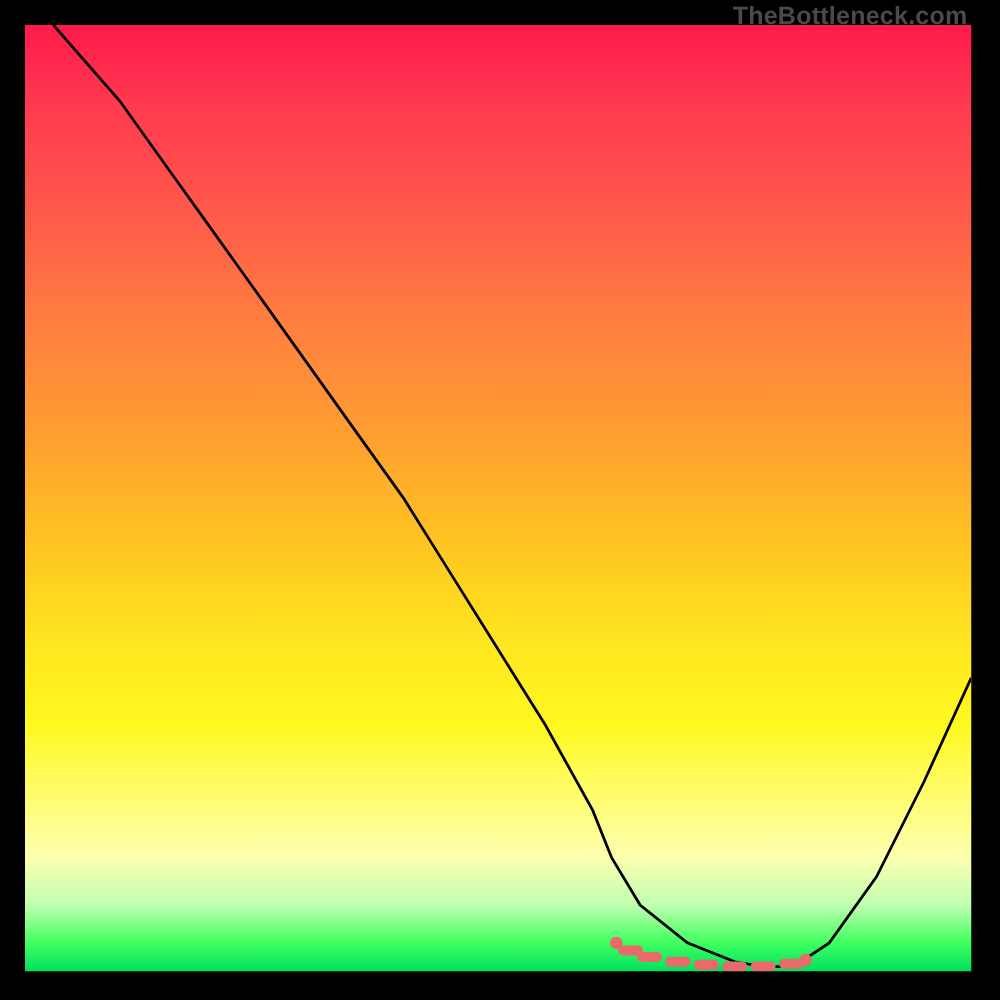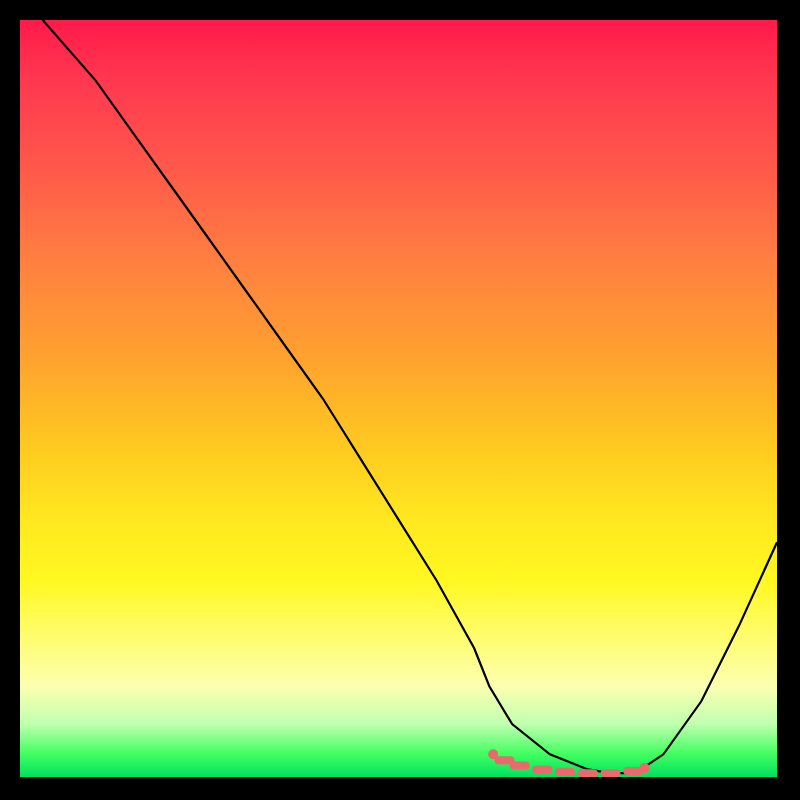--- a/index.html
+++ b/index.html
@@ -60,20 +60,21 @@
   .dash {
     stroke: #e86a6a;
     stroke-width: 8;
     stroke-linecap: round;
   }
 </style>
 </head>
 <body>
 
 <div class="frame">
+  <div class="watermark">TheBottleneck.com</div>
   <div class="plot-area">
     <div class="gradient-bg"></div>
     <svg class="curve" viewBox="0 0 757 757" preserveAspectRatio="none">
       <path id="curve-path" fill="none" stroke="#000" stroke-width="2.2" d="M22.7 0.0 L75.7 60.6 L113.5 113.6 L151.4 166.5 L189.3 219.5 L227.1 272.5 L264.9 325.5 L302.8 378.5 L340.7 439.1 L378.5 499.6 L416.4 560.2 L454.2 628.3 L469.3 666.2 L492.1 704.0 L529.9 734.3 L567.8 749.4 L590.5 753.2 L605.6 753.2 L620.7 749.4 L643.4 734.3 L681.3 681.3 L719.1 605.6 L757.0 522.3 "></path>
       <g id="marker-group">
           <circle cx="473.1" cy="734.3" r="5" class="dot"></circle>
           <circle cx="624.5" cy="747.9" r="5" class="dot"></circle>
           <line x1="478.5" y1="740.3" x2="490.5" y2="740.3" class="dash"></line>
           <line x1="493.6" y1="745.6" x2="505.6" y2="745.6" class="dash"></line>
           <line x1="516.3" y1="749.4" x2="528.3" y2="749.4" class="dash"></line>

